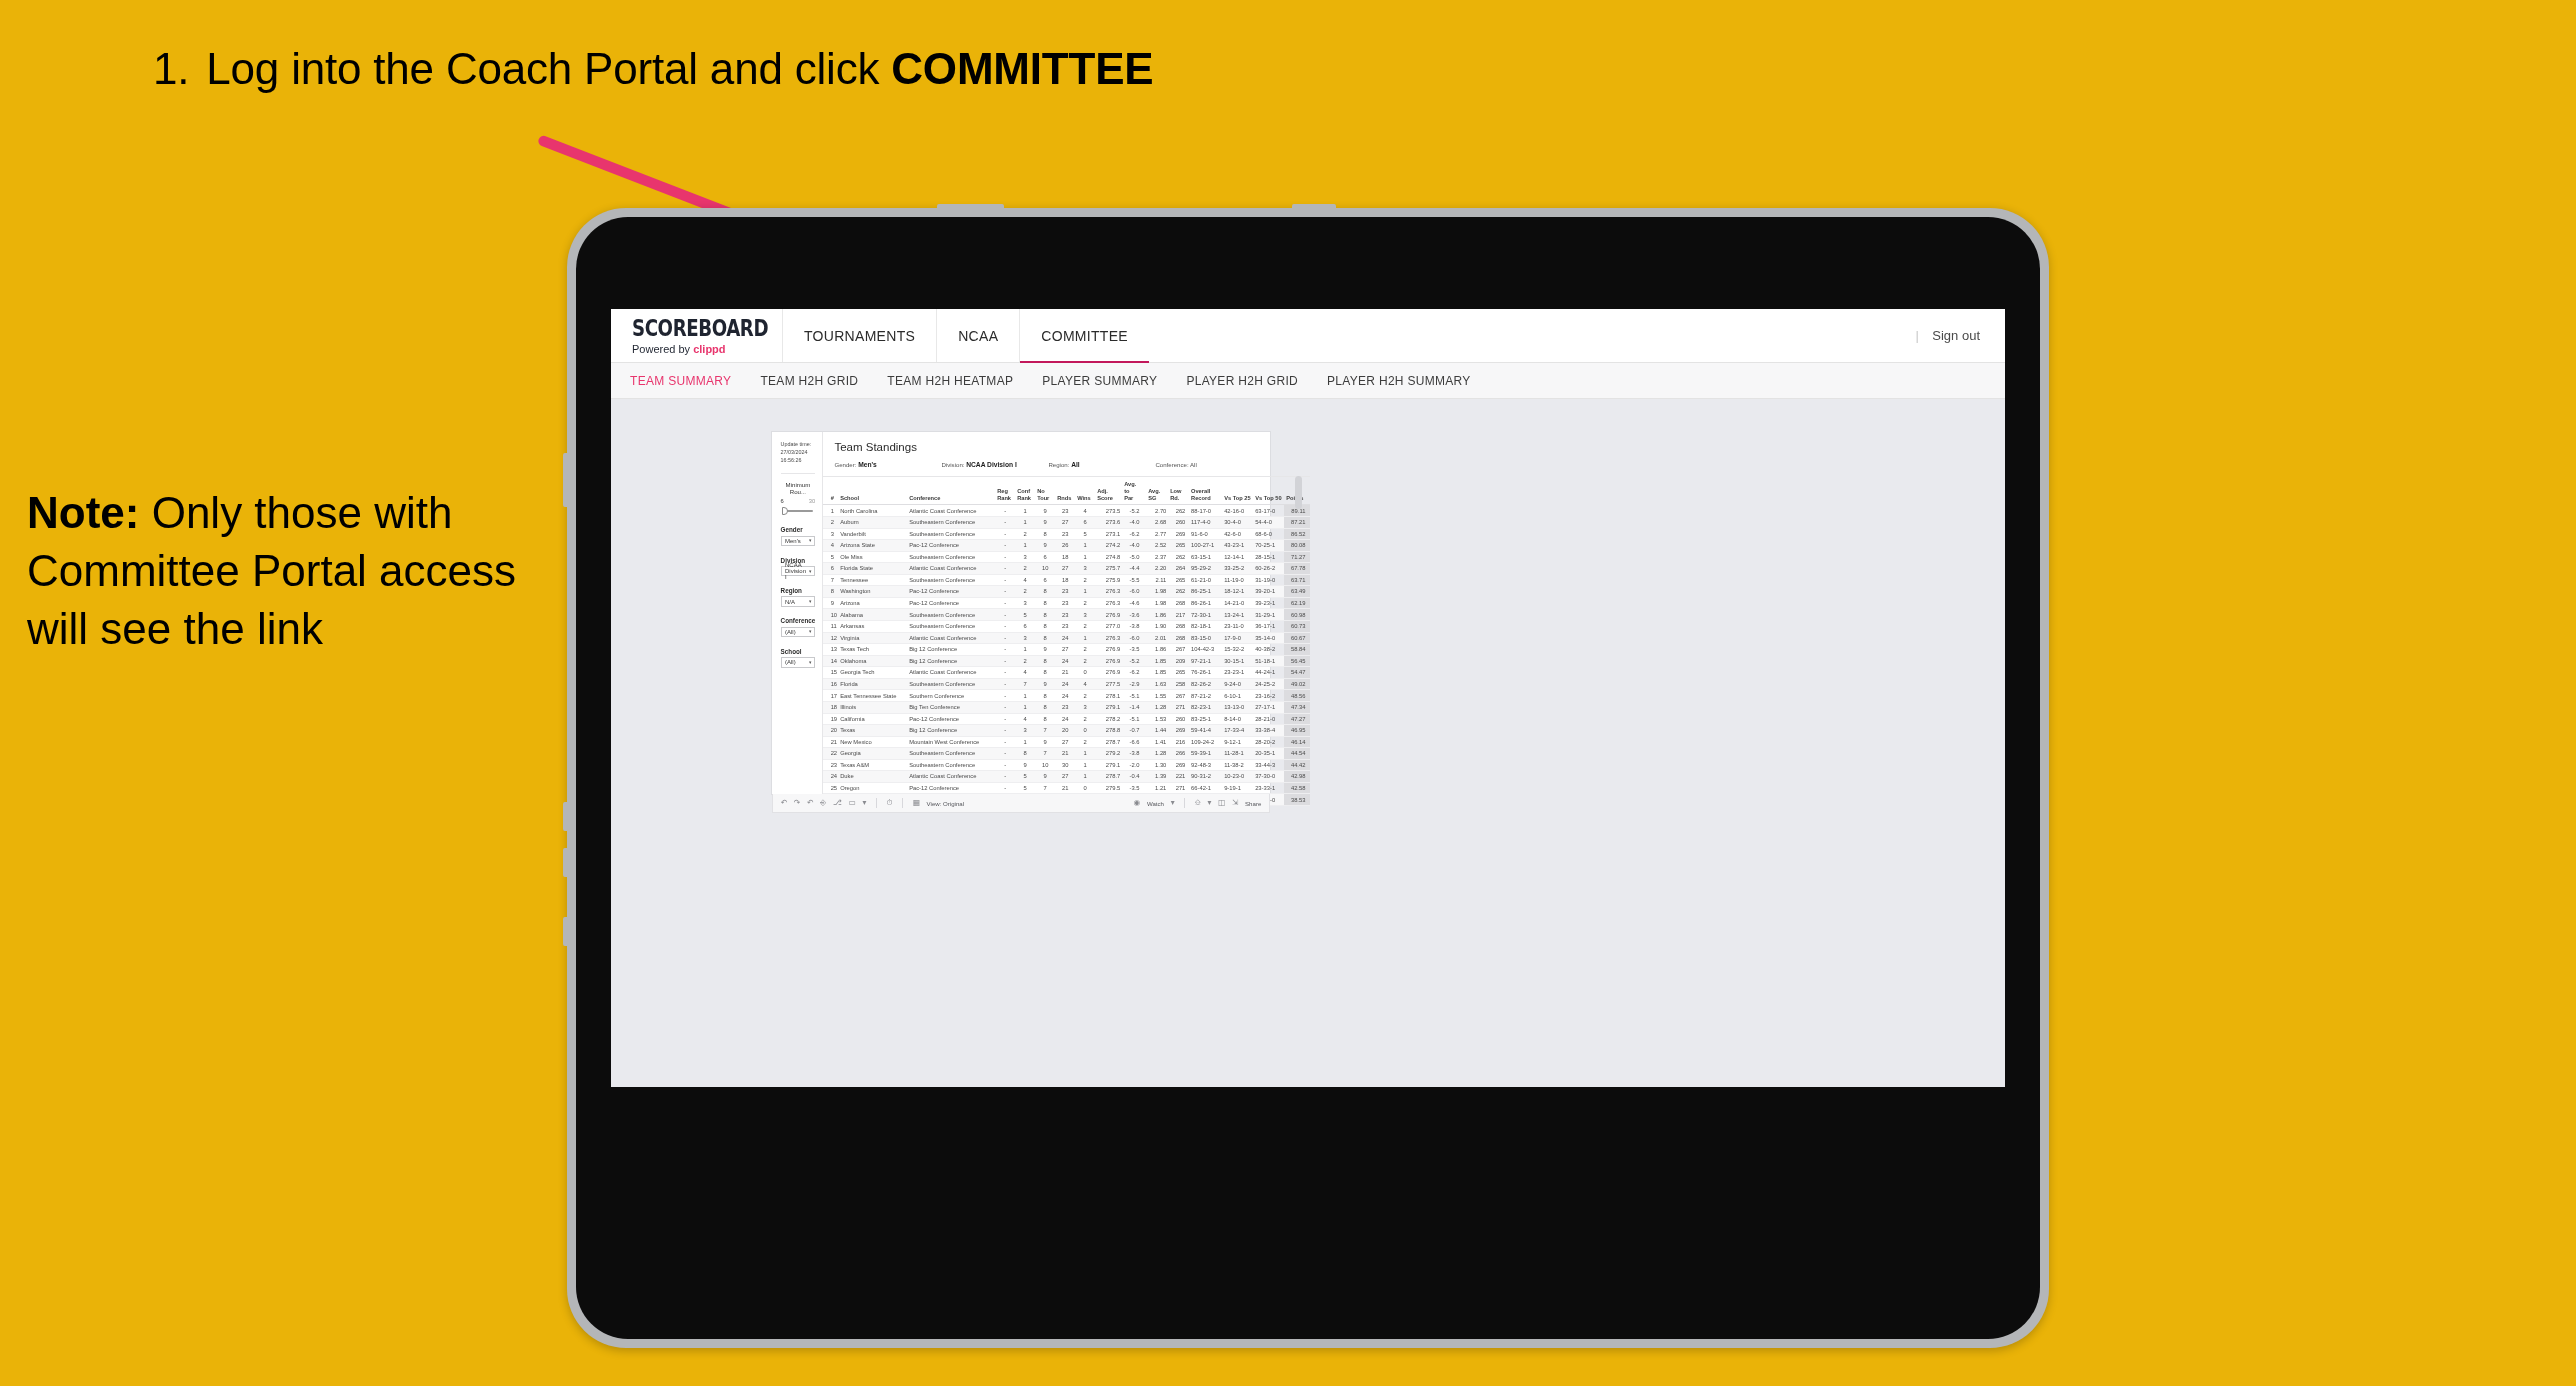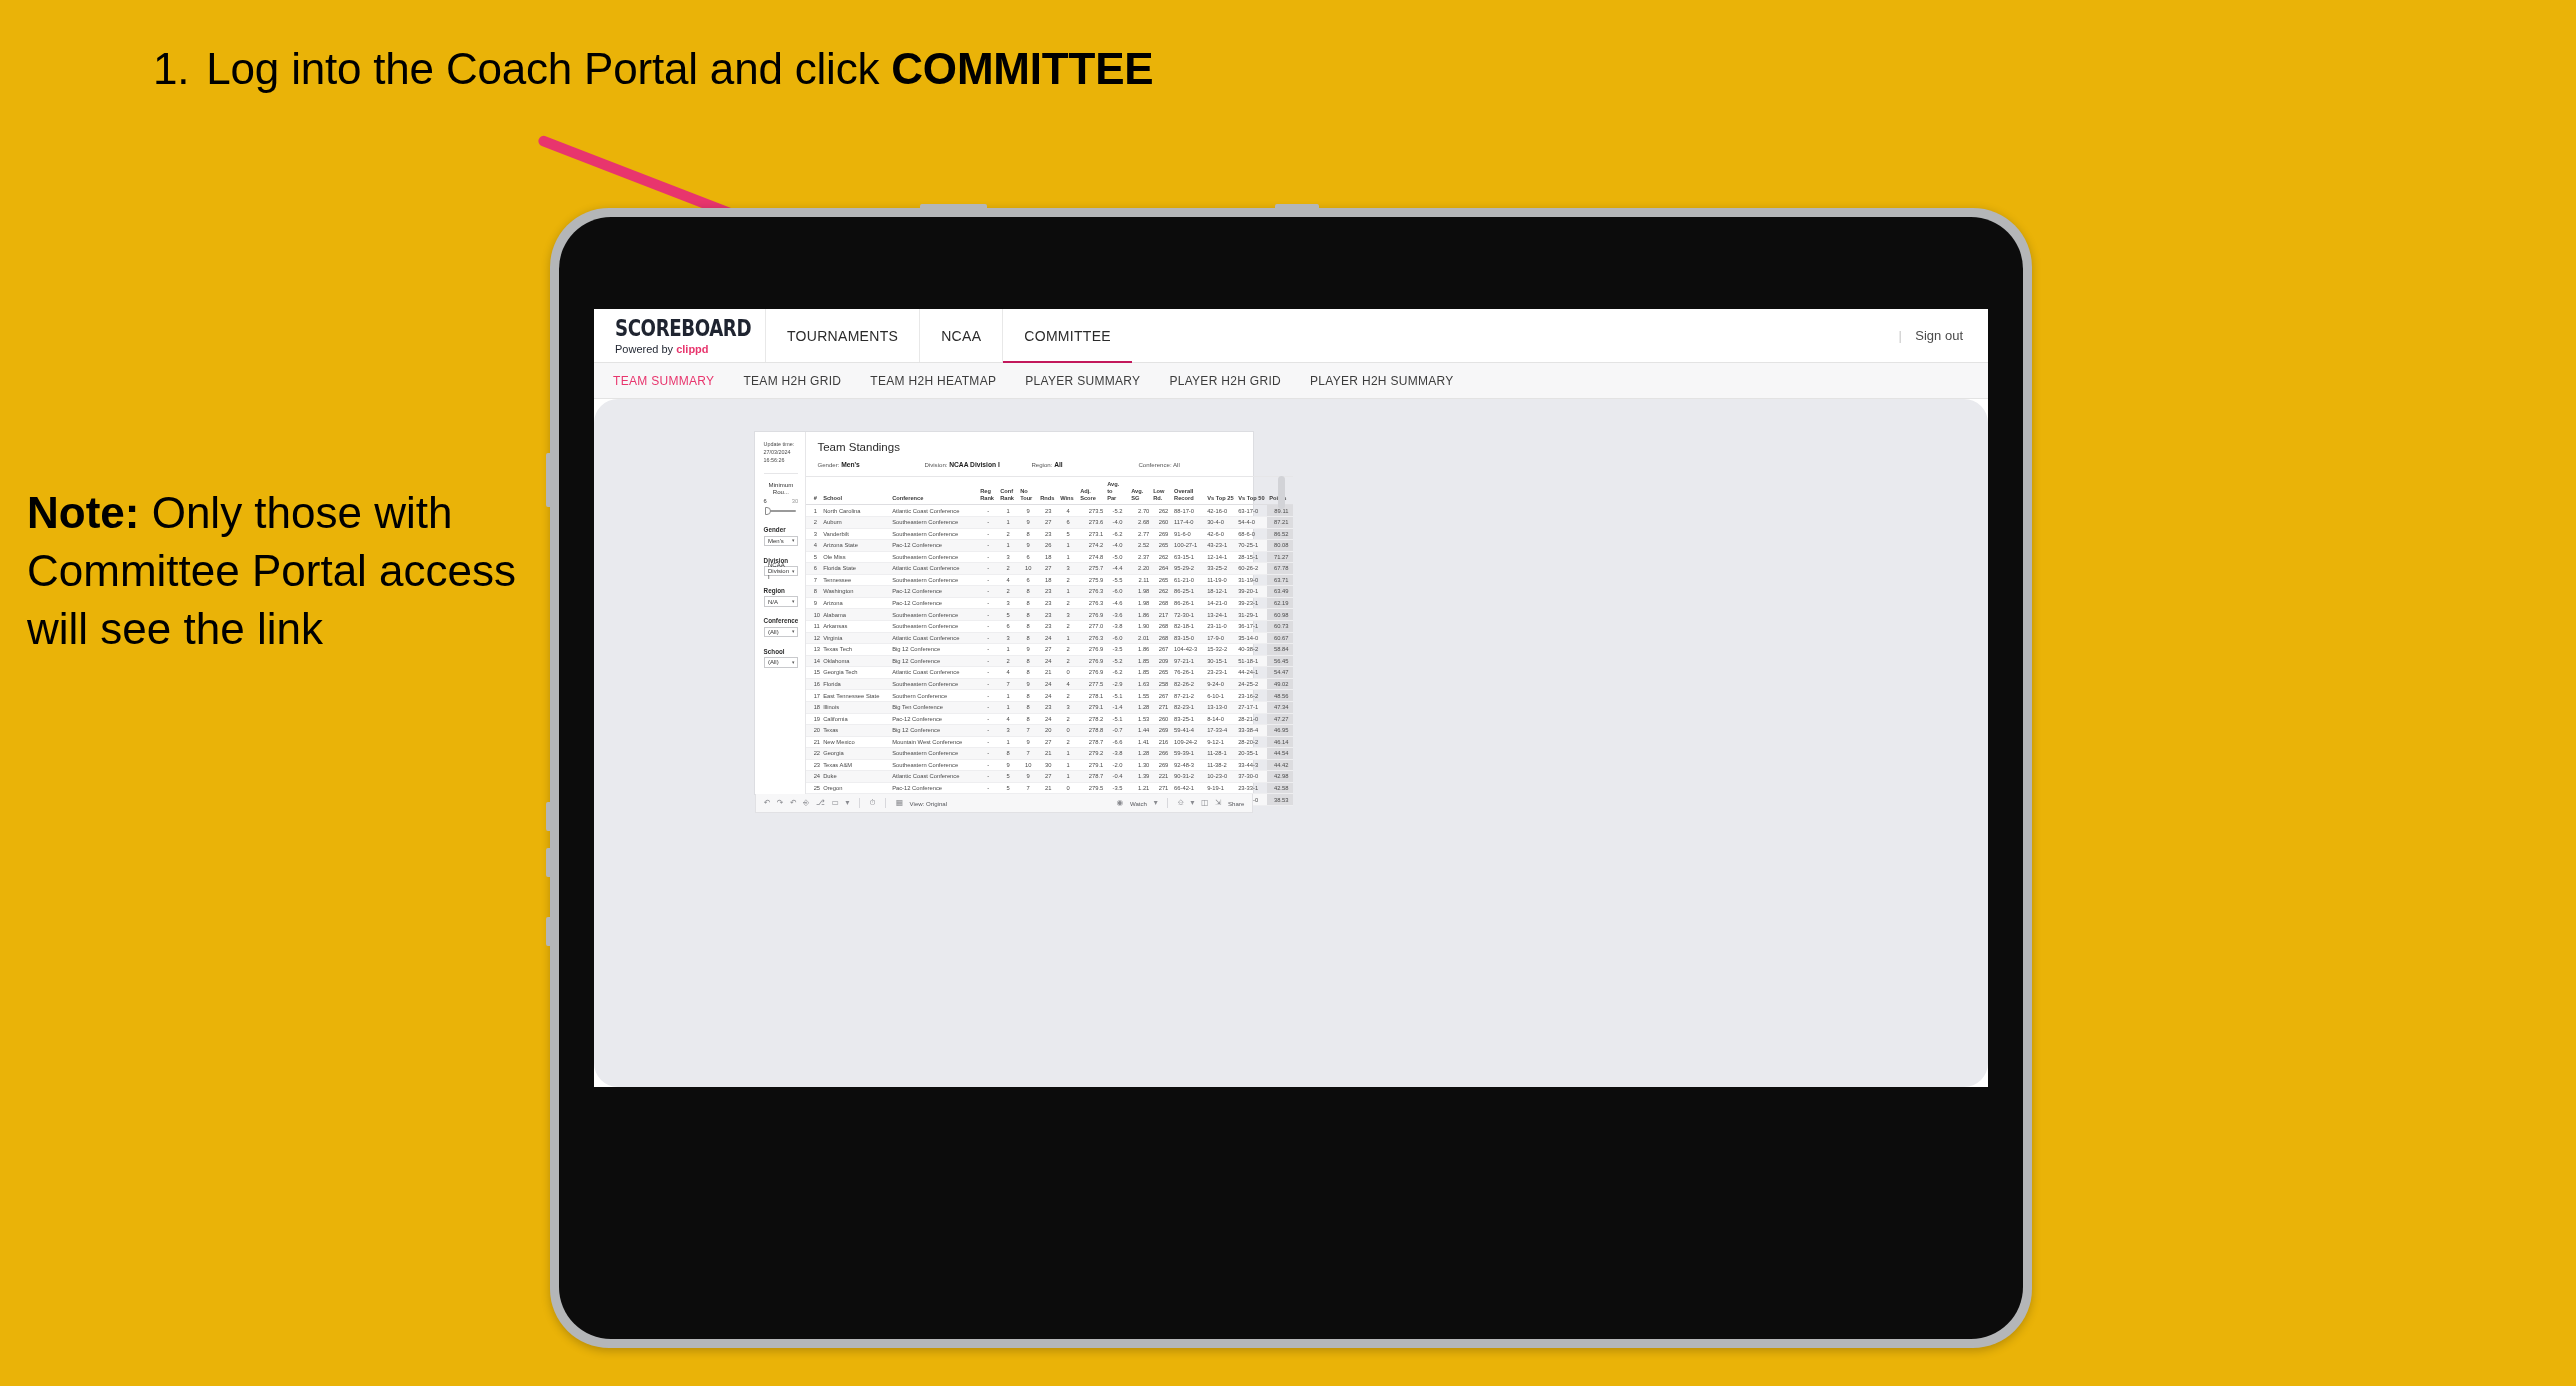--- a/index.html
+++ b/index.html
@@ -25,21 +25,21 @@
     width: 499px;
     font-size: 44px; line-height: 1.32; color: #000;
   }
   .slide-note .strong { font-weight: 700; }
 
   
   .arrow { position: absolute; left: 518px; top: 120px; }
 
   
   .tablet {
-    position: absolute; left: 550px; top: 208px;
+    position: absolute; left: 567px; top: 208px;
     width: 1482px; height: 1140px;
     background: #b4b6b8;
     border-radius: 59px;
     box-shadow: 0 2.9px 9.6px rgba(0,0,0,0.22);
   }
   .tablet-inner {
     position: absolute; left: 8.6px; top: 8.6px; right: 8.6px; bottom: 8.6px;
     background: #0c0c0c; border-radius: 52px;
   }
   .tablet-btn {
@@ -96,21 +96,21 @@
     height: 36px; background:#f7f7f8; display:flex; align-items:center;
     padding-left: 19px; gap: 29px; border-bottom: 1px solid #e3e3e3;
   }
   .subnav-item {
     font-size: 12px; color:#3c3c3c; letter-spacing:0.3px; cursor:pointer;
   }
   .subnav-item.active { color:#e8356d; }
 
   
   .viz-canvas {
-    background:#e9eaee; height: 688px; padding: 33px 0 0 0; position: relative; border-radius: 24px;
+    background:#e9eaee; height: 688px; padding: 33px 0 0 0; position: relative;
   }
   .viz-card {
     position:absolute; left: 161px; top: 33px; width: 498px; height: 362px;
     background:#fff; display:flex; box-shadow:0 0 0 1px #dcdde1;
   }
 
   
   .filter-pane { width: 69px; padding: 7.7px 6.7px 0 8.6px; border-right:1px solid #e6e6e8; }
   .upd-label { font-size: 5.4px; color:#4a4a4a; line-height:1.5; }
   .pane-div { height:1px; background:#e6e6e8; margin: 8.6px 0 7.7px; }

